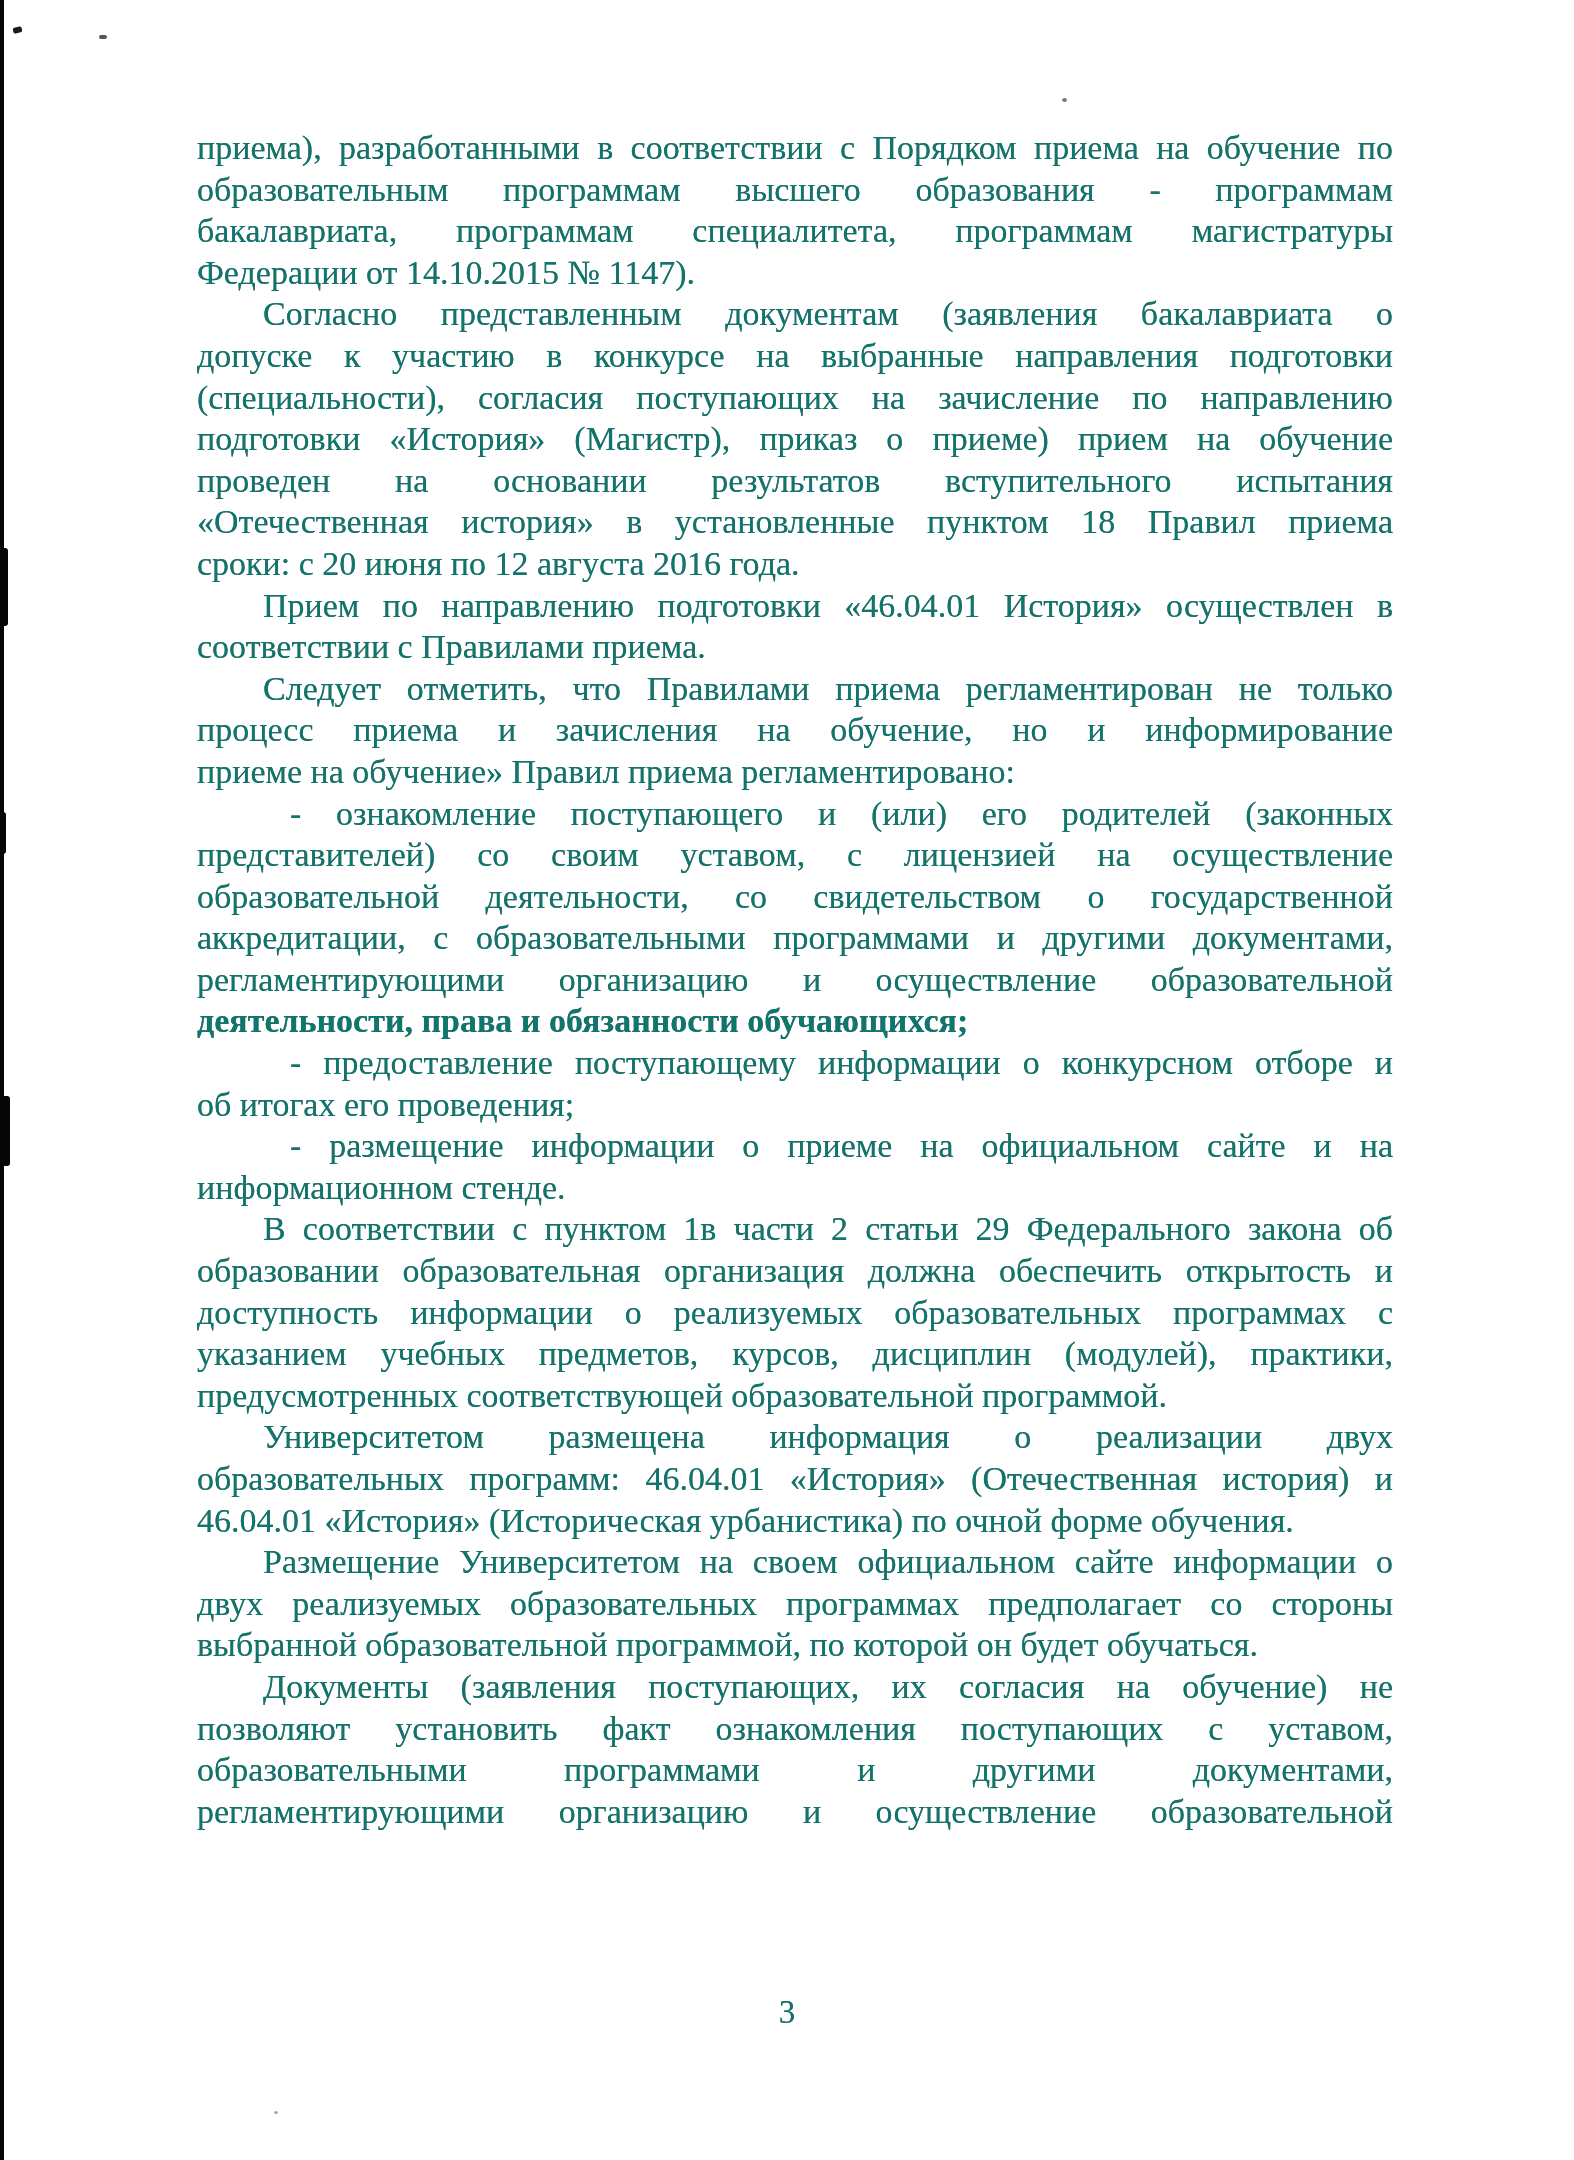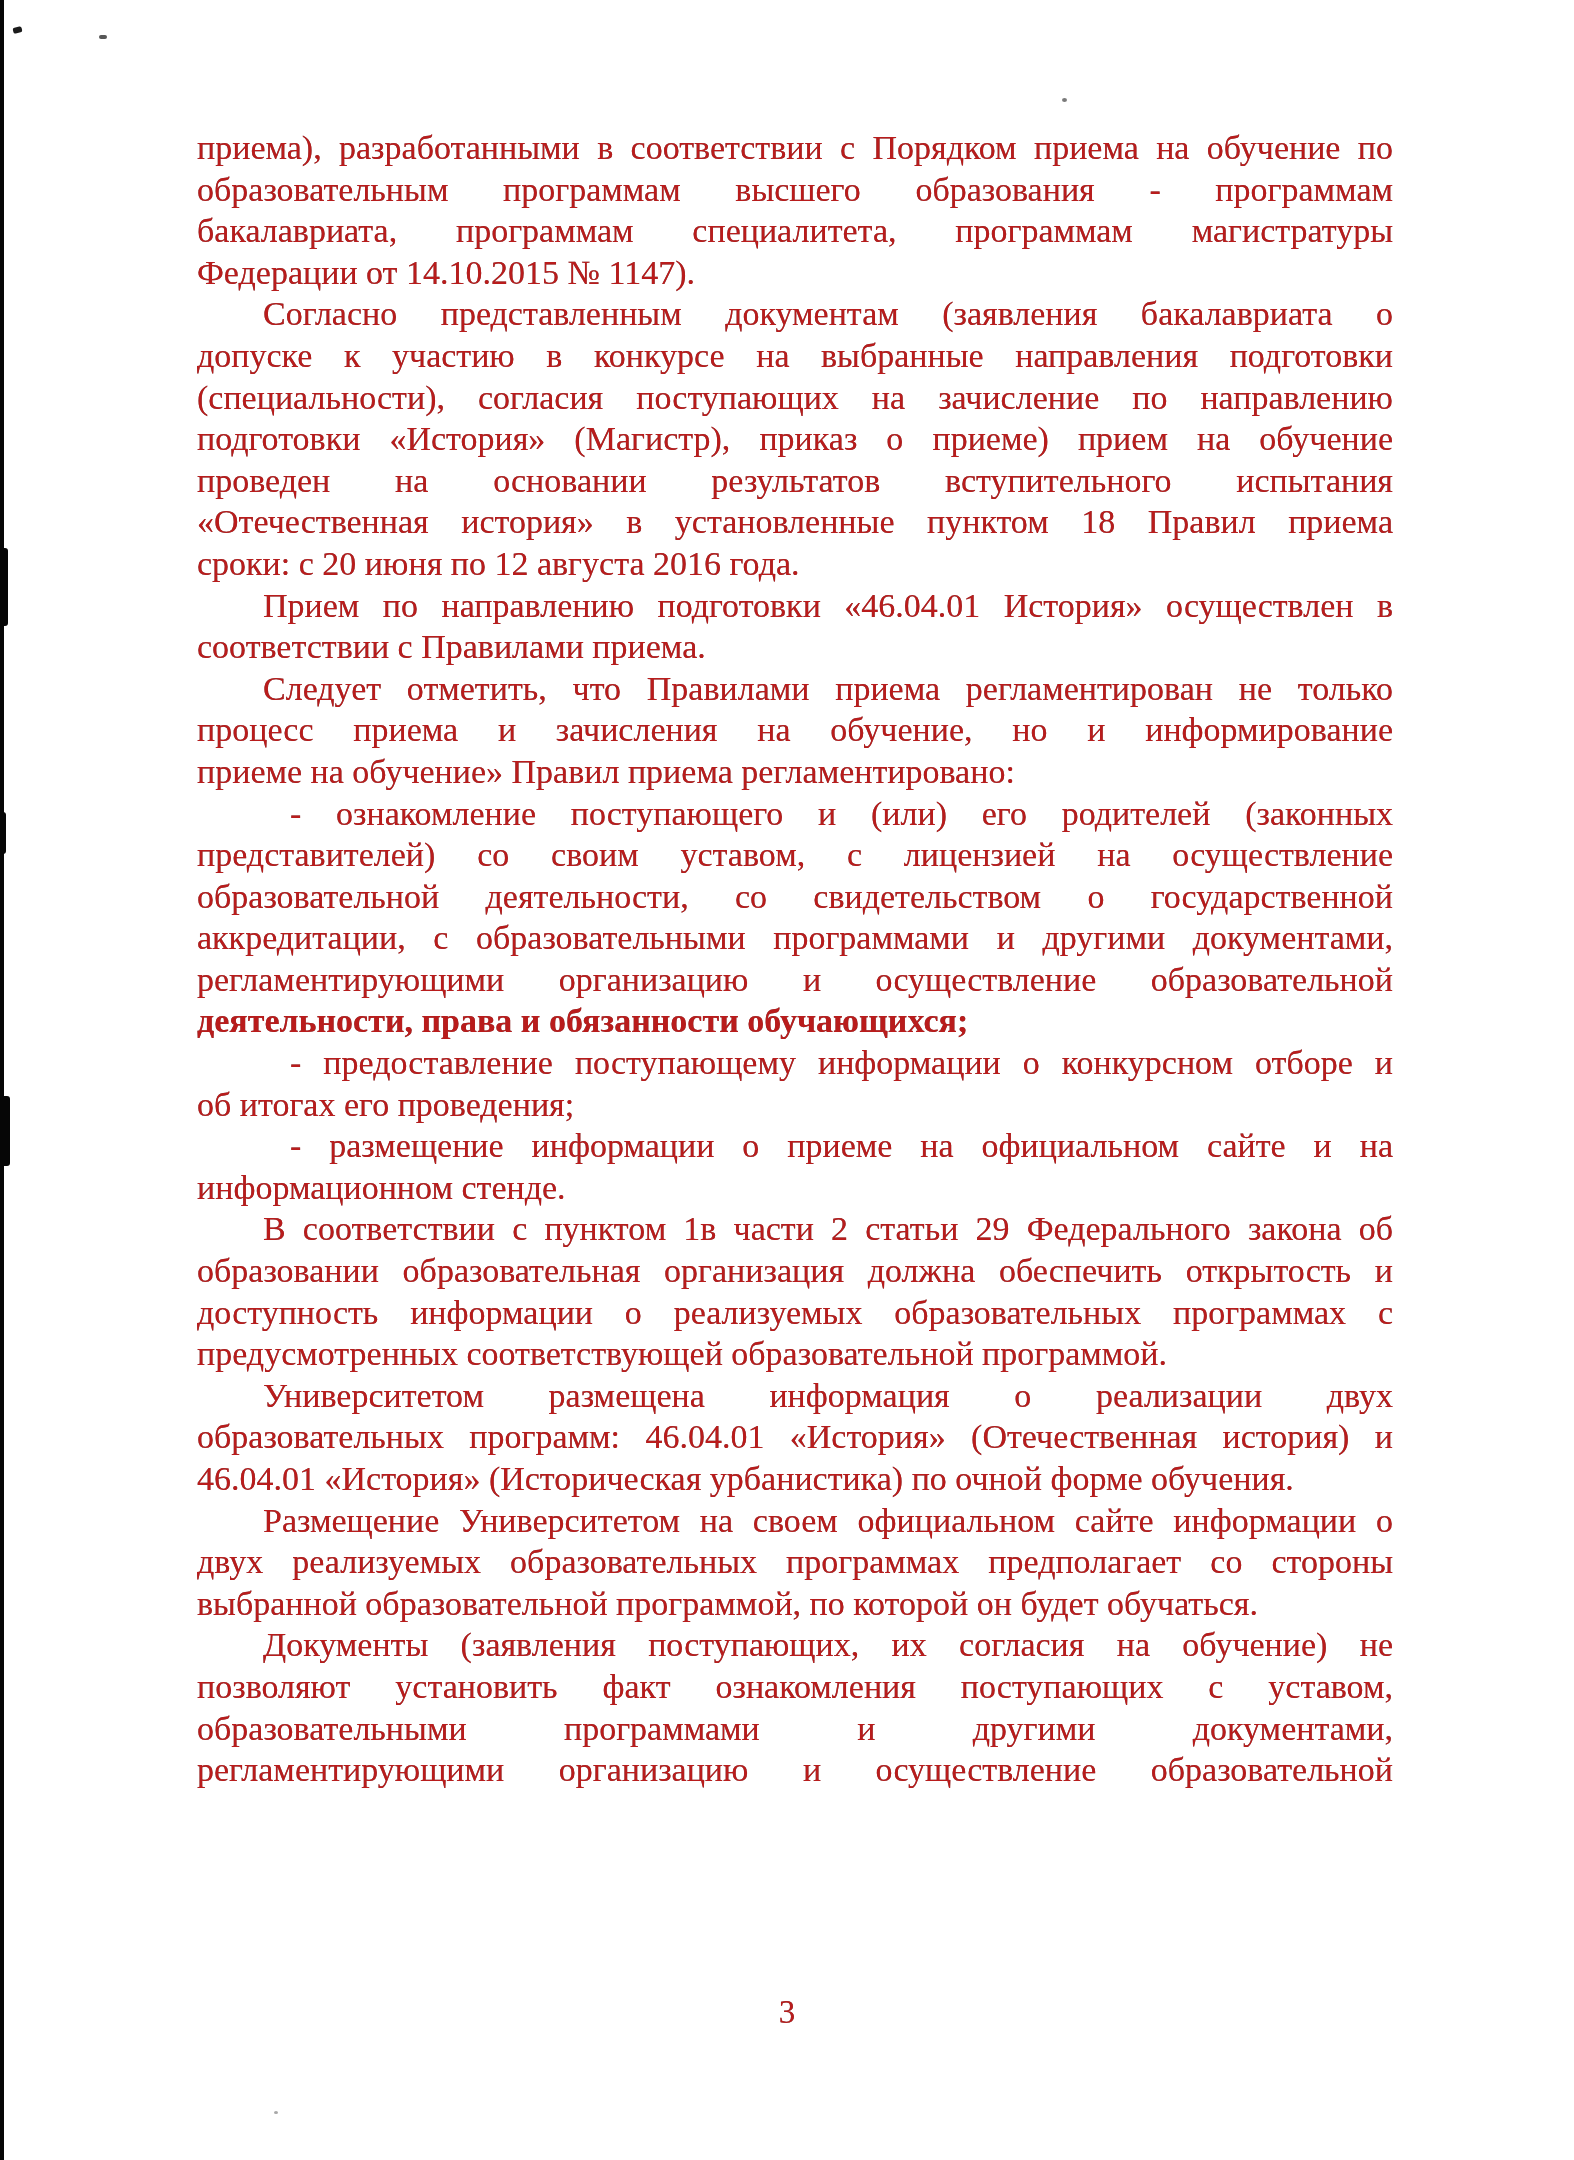--- a/index.html
+++ b/index.html
@@ -3,21 +3,21 @@
 <meta charset="utf-8">
 <style>
   html, body { margin: 0; padding: 0; background: #ffffff; }
   .page {
     position: relative;
     width: 1574px;
     height: 2160px;
     background: #ffffff;
     overflow: hidden;
     font-family: "Liberation Serif", serif;
-    color: #b91c1c;
+    color: #0f766e;
   }
   
   .edge-strip {
     position: absolute; left: 0; top: 0;
     width: 4px; height: 2160px; background: #060606;
   }
   .edge-blob { position: absolute; left: 0; background: #060606; border-radius: 0 3px 3px 0; }
   .blob-a { top: 548px;  width: 8px;  height: 78px; }
   .blob-b { top: 812px;  width: 6px;  height: 42px; }
   .blob-c { top: 1096px; width: 10px; height: 70px; }
@@ -92,20 +92,21 @@
       <div class="line j">аккредитации, с образовательными программами и другими документами,</div>
       <div class="line j">регламентирующими организацию и осуществление образовательной</div>
       <div class="line bold">деятельности, права и обязанности обучающихся;</div>
       <div class="line ind-dash j">- предоставление поступающему информации о конкурсном отборе и</div>
       <div class="line">об итогах его проведения;</div>
       <div class="line ind-dash j">- размещение информации о приеме на официальном сайте и на</div>
       <div class="line">информационном стенде.</div>
       <div class="line ind-par j">В соответствии с пунктом 1в части 2 статьи 29 Федерального закона об</div>
       <div class="line j">образовании образовательная организация должна обеспечить  открытость и</div>
       <div class="line j">доступность информации о  реализуемых образовательных программах с</div>
+      <div class="line j">указанием учебных предметов, курсов, дисциплин (модулей), практики,</div>
       <div class="line">предусмотренных соответствующей образовательной программой.</div>
       <div class="line ind-par j">Университетом размещена информация о реализации двух</div>
       <div class="line j">образовательных программ: 46.04.01 «История» (Отечественная история) и</div>
       <div class="line">46.04.01 «История»  (Историческая урбанистика) по очной форме обучения.</div>
       <div class="line ind-par j">Размещение Университетом  на своем официальном сайте информации о</div>
       <div class="line j">двух реализуемых образовательных программах предполагает со стороны</div>
       <div class="line">выбранной образовательной программой, по которой он будет обучаться.</div>
       <div class="line ind-par j">Документы (заявления поступающих,  их согласия на обучение) не</div>
       <div class="line j">позволяют установить факт ознакомления поступающих  с уставом,</div>
       <div class="line j">образовательными программами и другими документами,</div>

